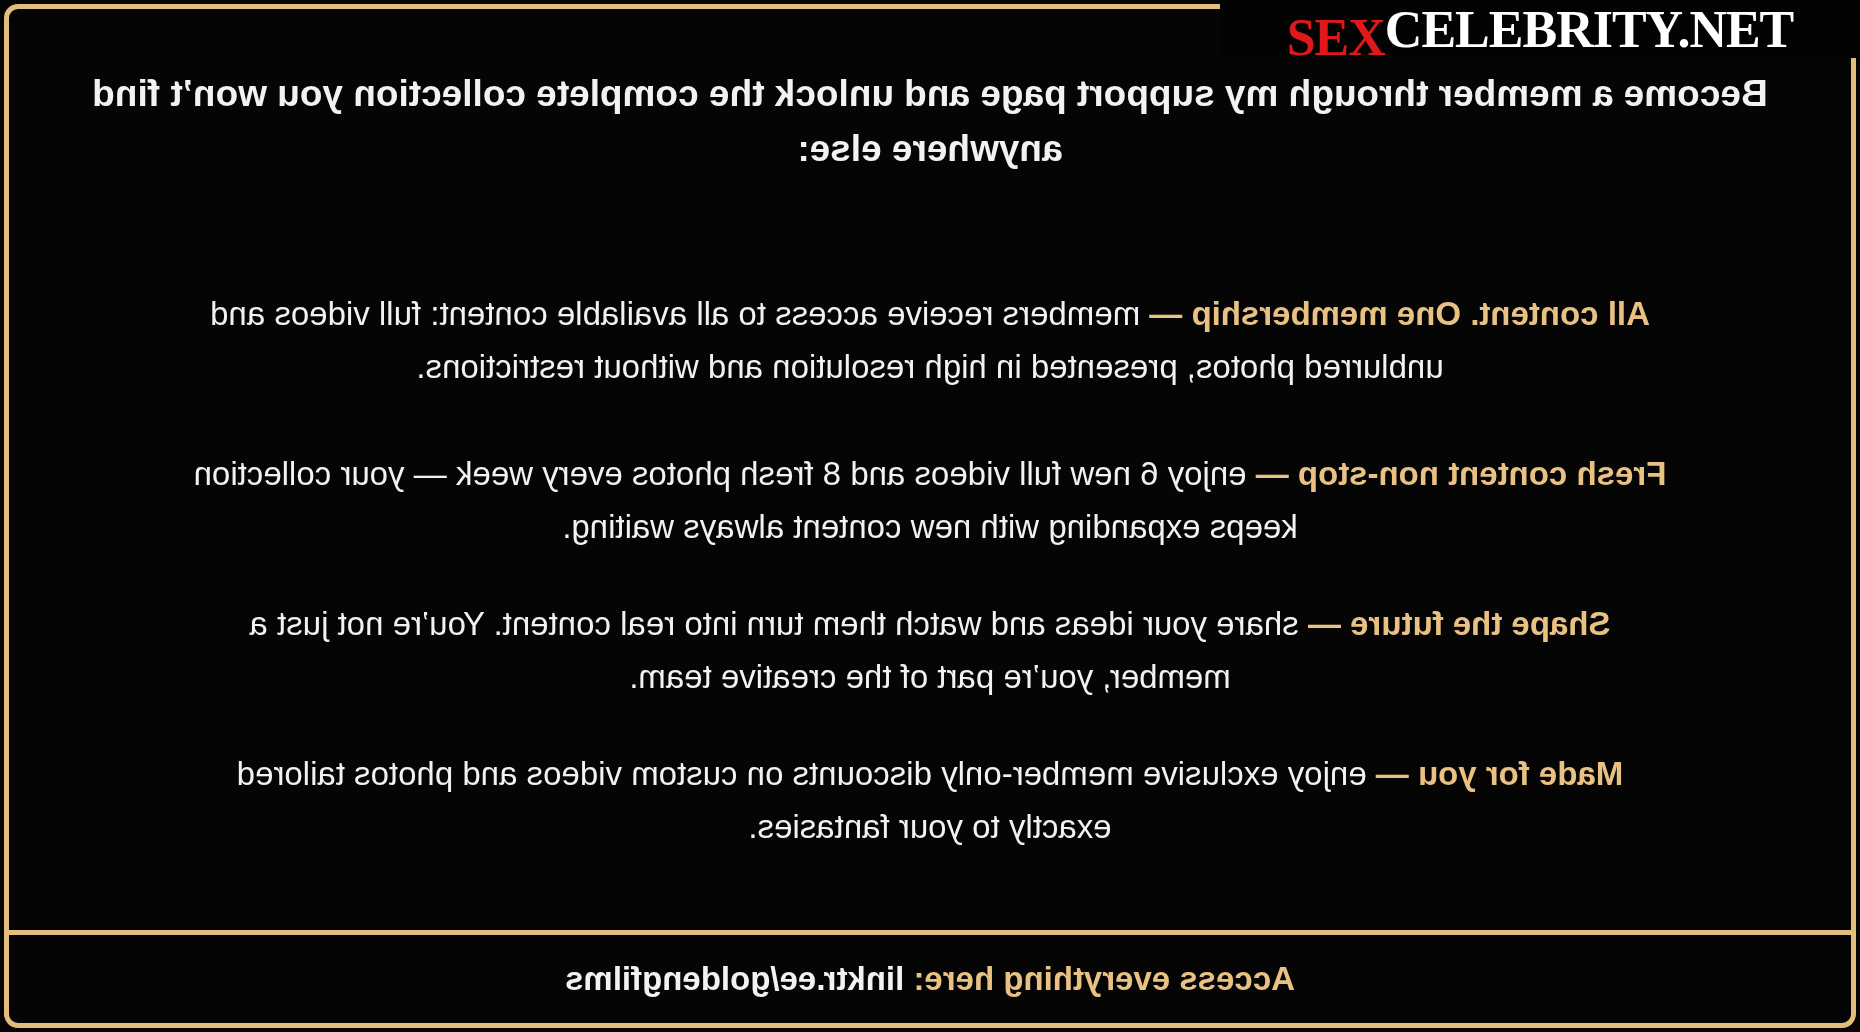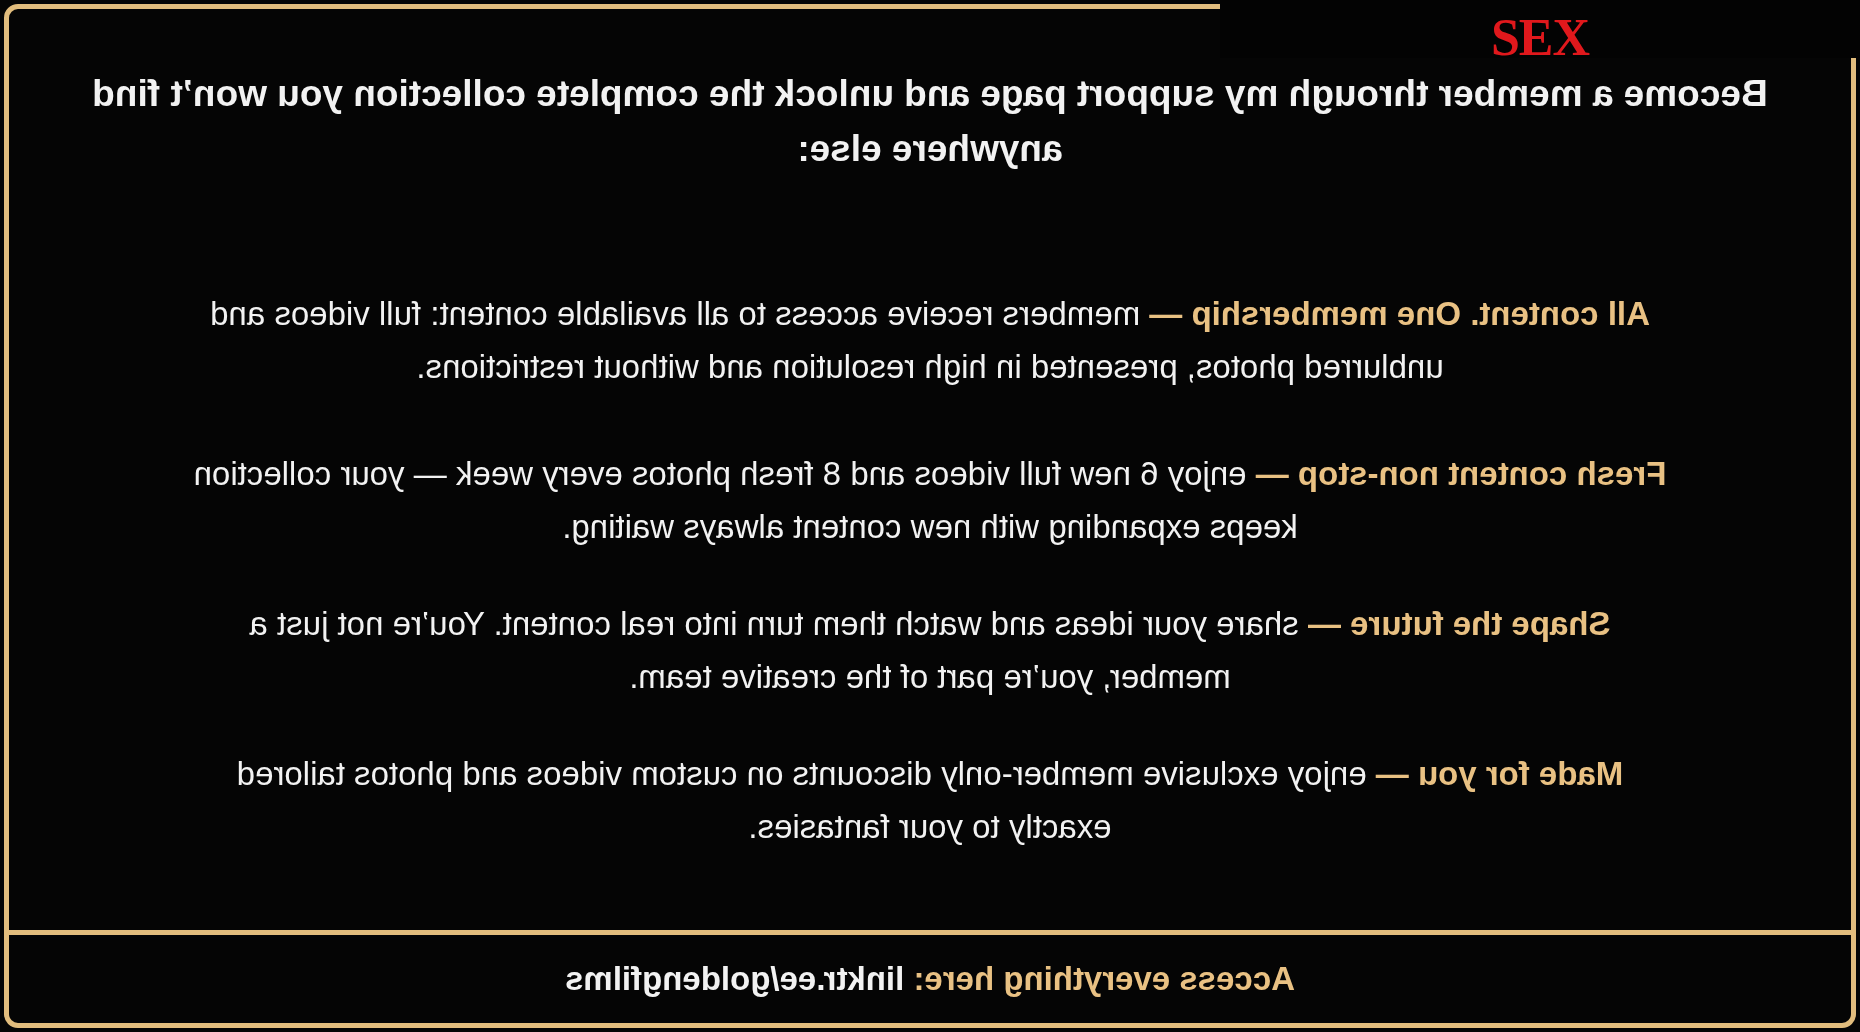--- a/index.html
+++ b/index.html
@@ -108,20 +108,21 @@
 </head>
 <body>
 
 <div class="stage">
 
   <div class="frame"></div>
   <div class="divider"></div>
 
   <div class="logo-box">
       <span class="logo-red">SEX</span>
+      <span class="logo-white">CELEBRITY.NET</span>
     </div>
 
   <div class="mirror">
 
     <h1 class="title">
       <span class="pline">Become a member through my support page and unlock the complete collection you won’t find</span>
       <span class="pline">anywhere else:</span>
     </h1>
 
     <p class="para p1">

